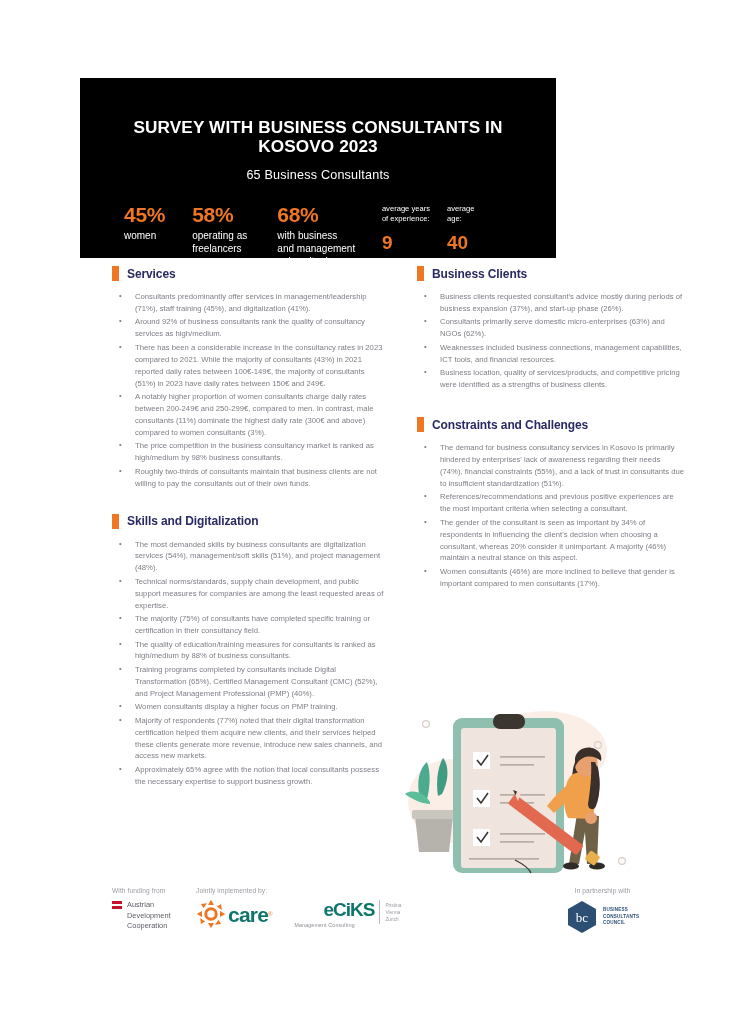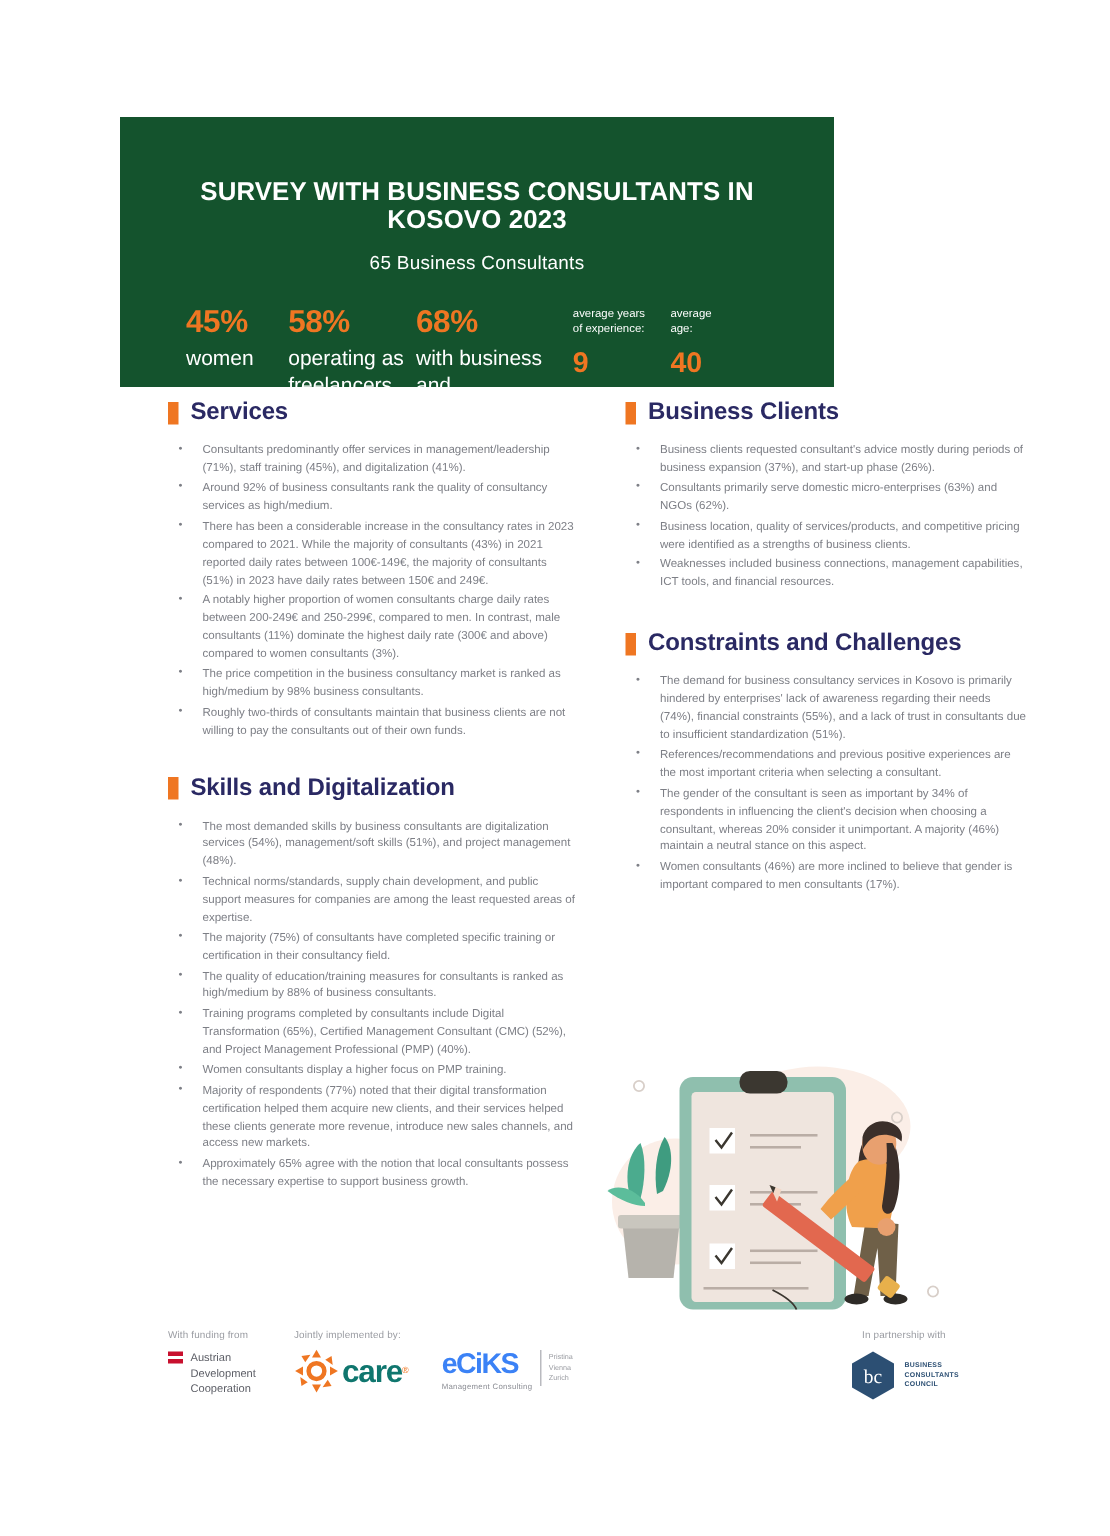--- a/index.html
+++ b/index.html
@@ -19,21 +19,21 @@
     box-sizing: border-box;
   }
 
   
   .banner {
     position: absolute;
     left: 80px;
     top: 78px;
     width: 476px;
     height: 180px;
-    background: #14532d;
+    background: #000000;
     box-sizing: border-box;
     padding: 40px 40px 0 40px;
   }
   .banner-title {
     color: #ffffff;
     font-size: 17.2px;
     font-weight: bold;
     letter-spacing: 0.1px;
     text-align: center;
     line-height: 1.1;
@@ -55,21 +55,21 @@
   }
   .stat-pct {
     color: #ef7622;
     font-size: 21px;
     font-weight: bold;
     line-height: 1.05;
     letter-spacing: -0.3px;
   }
   .stat-label {
     color: #ffffff;
-    font-size: 14px;
+    font-size: 10px;
     line-height: 1.32;
     margin-top: 3px;
   }
   .stat-a { width: 88px; }
   .stat-b { width: 110px; }
   .stat-c { width: 135px; }
   .stat-avg { width: 84px; }
   .stat-avg .avg-label {
     color: #ffffff;
     font-size: 7.6px;
@@ -112,21 +112,21 @@
   }
   .head-bar {
     width: 7px;
     height: 15px;
     background: #ef7622;
     margin-right: 8px;
     flex: none;
   }
   .head-text {
     color: #2a2963;
-    font-size: 16px;
+    font-size: 12px;
     font-weight: bold;
     letter-spacing: -0.1px;
   }
 
   ul.bullets {
     list-style: none;
     margin: 0;
     padding: 0;
   }
   ul.bullets li {
@@ -222,25 +222,26 @@
     color: #ef7622;
     font-size: 6px;
     vertical-align: super;
   }
   .eciks-logo {
     display: flex;
     align-items: flex-start;
     margin-left: 22px;
   }
   .eciks-word {
-    color: #3b82f6;
+    color: #0f766e;
     font-size: 19px;
     font-weight: bold;
     letter-spacing: -1px;
     line-height: 1;
+    margin-left: 29px;
   }
   .eciks-sub {
     color: #8a8c93;
     font-size: 5.2px;
     margin-top: 2px;
     letter-spacing: 0.2px;
   }
   .eciks-cities {
     border-left: 1px solid #b9babf;
     margin-left: 5px;
@@ -345,22 +346,22 @@
     <div class="col col-right">
 
       <div class="section">
         <div class="section-head">
           <span class="head-bar"></span>
           <span class="head-text">Business Clients</span>
         </div>
         <ul class="bullets">
           <li>Business clients requested consultant's advice mostly during periods of business expansion (37%), and start-up phase (26%).</li>
           <li>Consultants primarily serve domestic micro-enterprises (63%) and NGOs (62%).</li>
+          <li>Weaknesses included business connections, management capabilities, ICT tools, and financial resources.</li>
           <li>Business location, quality of services/products, and competitive pricing were identified as a strengths of business clients.</li>
-          <li>Weaknesses included business connections, management capabilities, ICT tools, and financial resources.</li>
         </ul>
       </div>
 
       <div class="section" style="margin-top:26px;">
         <div class="section-head">
           <span class="head-bar"></span>
           <span class="head-text">Constraints and Challenges</span>
         </div>
         <ul class="bullets">
           <li>The demand for business consultancy services in Kosovo is primarily hindered by enterprises' lack of awareness regarding their needs (74%), financial constraints (55%), and a lack of trust in consultants due to insufficient standardization (51%).</li>

